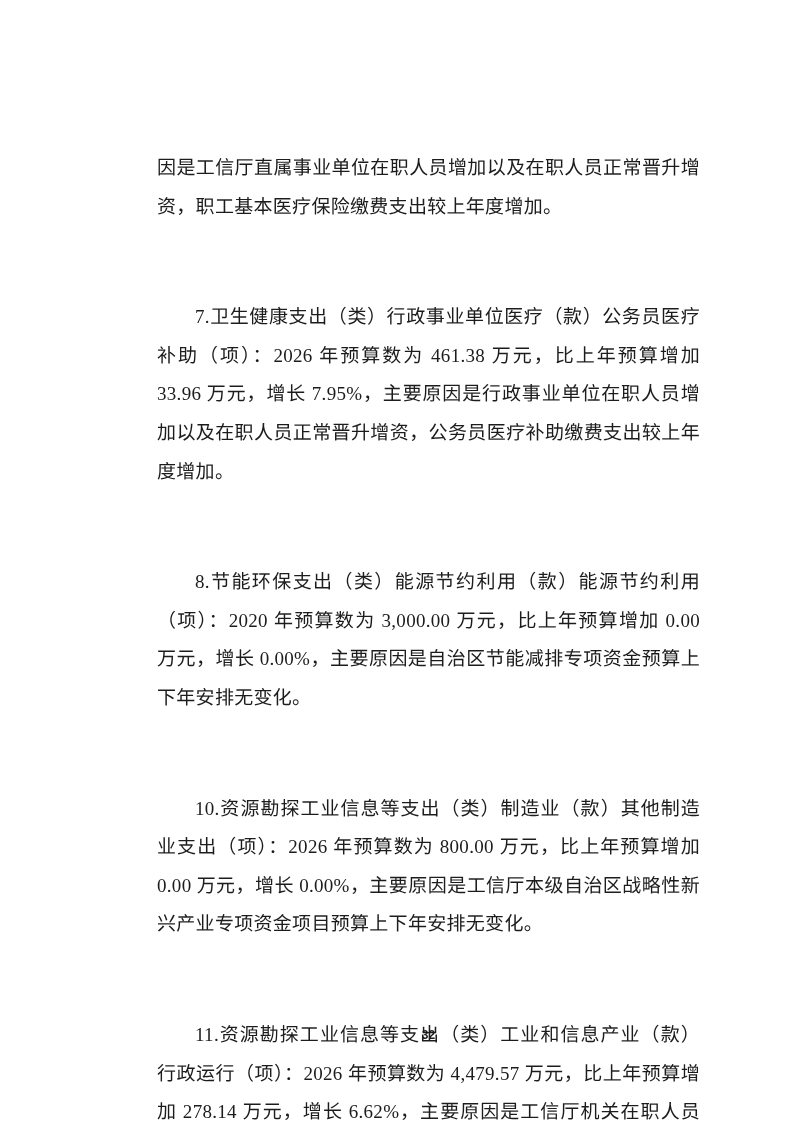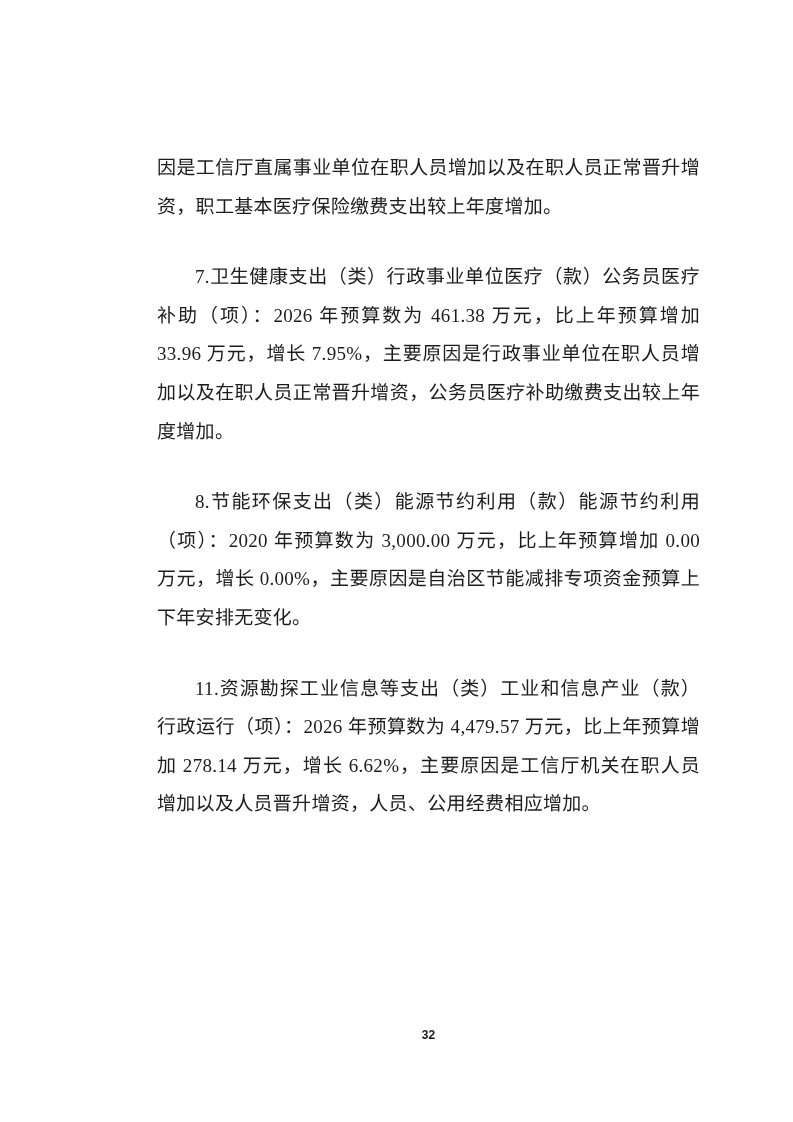--- a/index.html
+++ b/index.html
@@ -20,21 +20,21 @@
     left: 77px;
     width: 639px;
     color: #1c1c1c;
     font-size: 19px;
     line-height: 38.6px;
     text-align: justify;
     text-justify: inter-character;
     letter-spacing: 0.3px;
   }
   .content p.para { margin: 0; }
-  .content p.para.indent { text-indent: 2em; }
+  .content p.para.indent { text-indent: 2em; margin-top: 40px; }
   .page-number {
     position: absolute;
     bottom: 96px;
     left: 0;
     width: 100%;
     text-align: center;
     color: #1c1c1c;
     font-family: Liberation Sans, sans-serif;
     font-size: 12px;
     font-weight: 600;
@@ -42,17 +42,18 @@
 </style>
 </head>
 <body>
 
 <div class="page">
   <div class="content">
     <div>
         <p class="para">因是工信厅直属事业单位在职人员增加以及在职人员正常晋升增资，职工基本医疗保险缴费支出较上年度增加。</p>
         <p class="para indent">7.卫生健康支出（类）行政事业单位医疗（款）公务员医疗补助（项）：2026 年预算数为 461.38 万元，比上年预算增加 33.96 万元，增长 7.95%，主要原因是行政事业单位在职人员增加以及在职人员正常晋升增资，公务员医疗补助缴费支出较上年度增加。</p>
         <p class="para indent">8.节能环保支出（类）能源节约利用（款）能源节约利用（项）：2020 年预算数为 3,000.00 万元，比上年预算增加 0.00 万元，增长 0.00%，主要原因是自治区节能减排专项资金预算上下年安排无变化。</p>
+        <p class="para indent">10.资源勘探工业信息等支出（类）制造业（款）其他制造业支出（项）：2026 年预算数为 800.00 万元，比上年预算增加 0.00 万元，增长 0.00%，主要原因是工信厅本级自治区战略性新兴产业专项资金项目预算上下年安排无变化。</p>
         <p class="para indent">11.资源勘探工业信息等支出（类）工业和信息产业（款）行政运行（项）：2026 年预算数为 4,479.57 万元，比上年预算增加 278.14 万元，增长 6.62%，主要原因是工信厅机关在职人员增加以及人员晋升增资，人员、公用经费相应增加。</p>
       </div>
   </div>
   <div class="page-number">32</div>
 </div>
 
 </body></html>

